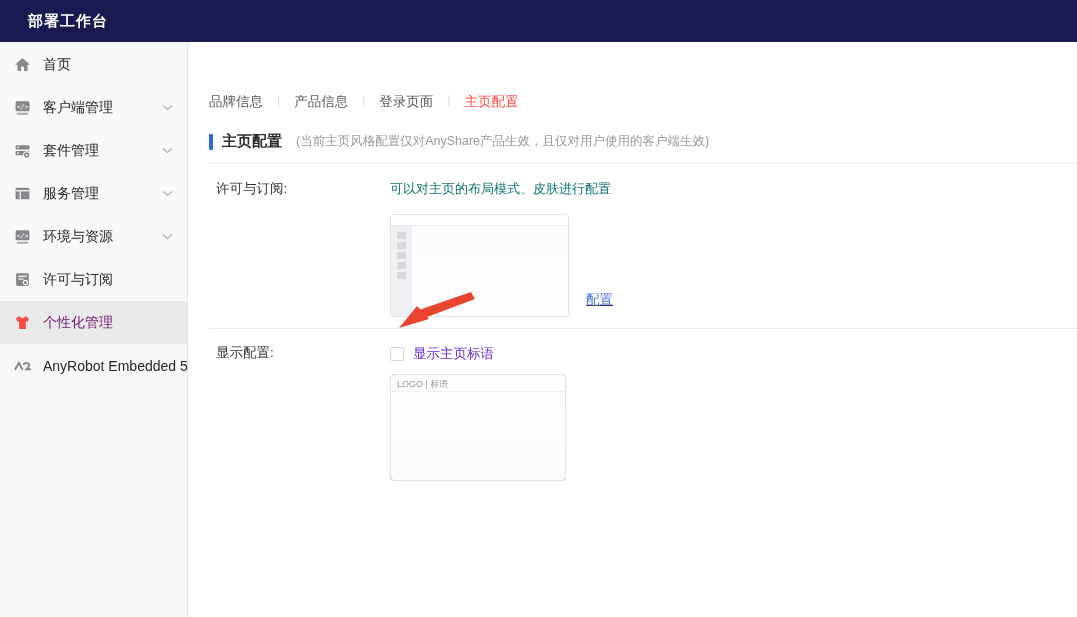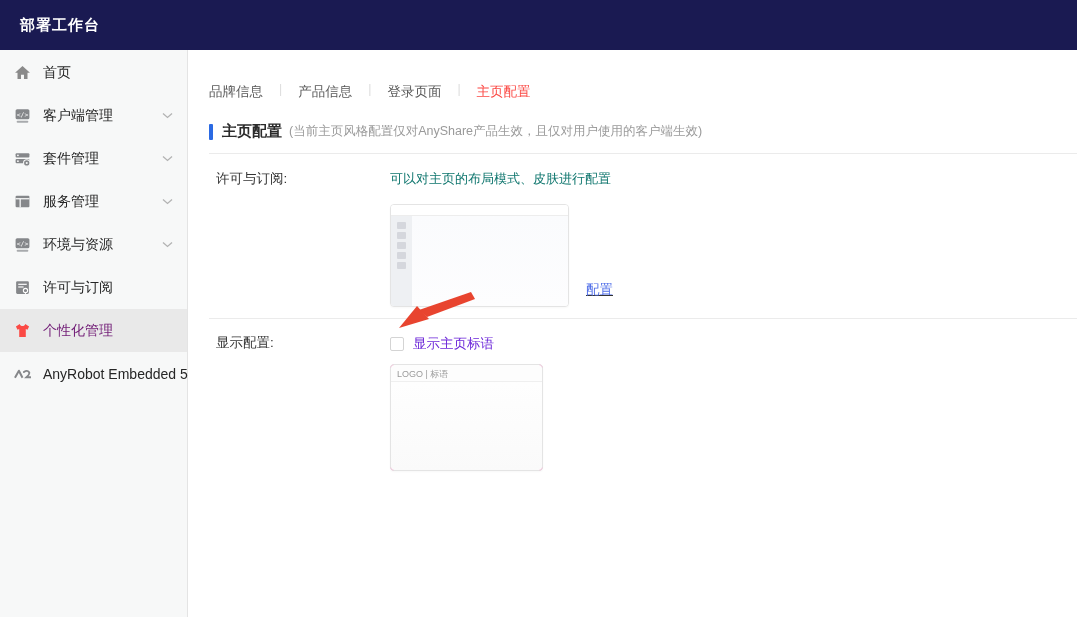--- a/index.html
+++ b/index.html
@@ -1,45 +1,45 @@
 <!DOCTYPE html>
 <html><head>
 <meta charset="utf-8">
 <style>
   * { margin:0; padding:0; box-sizing:border-box; }
   html,body { width:1077px; height:617px; overflow:hidden; background:#fff;
     font-family:"Liberation Sans","DejaVu Sans",sans-serif; color:#333; }
 
   
-  .topbar { height:50px; background:#1a1a52; display:flex; align-items:center; padding-left:20px; }
+  .topbar { height:42px; background:#1a1a52; display:flex; align-items:center; padding-left:28px; }
   .topbar .app-title { color:#fff; font-size:15px; font-weight:bold; letter-spacing:1px; }
 
   
   .layout { display:flex; height:575px; }
   .sidebar { width:188px; background:#f7f8f8; border-right:1px solid #e4e4e4; padding-top:1px; flex-shrink:0; }
   .main { flex:1; background:#fff; padding-left:21px; position:relative; }
 
   
   .side-item { height:43px; display:flex; align-items:center; padding:0 14px; cursor:pointer; font-size:14px; color:#262626; }
   .side-item .ic { width:17px; height:17px; margin-right:12px; flex-shrink:0; display:flex; align-items:center; justify-content:center; }
   .side-item .chev { margin-left:auto; display:flex; }
   .side-item.selected { background:#e9e9e9; color:#701a75; }
   .side-item .lbl { white-space:nowrap; }
 
   
-  .tabs { padding-top:33px; display:flex; align-items:flex-start; font-size:13.5px; color:#595959;font-family:Liberation Mono, monospace; }
+  .tabs { padding-top:51px; display:flex; align-items:flex-start; font-size:13.5px; color:#595959; }
   .tab { cursor:pointer; }
   .tab.active { color:#fb4a45; }
   .tab-sep { color:#dcdcdc; margin:0 14px; font-size:12px; }
 
   
   .section-header { margin-top:21px; display:flex; align-items:center; }
   .section-bar { width:4px; height:16px; background:#2b6ae3; margin-right:9px; border-radius:1px; }
   .section-title { font-size:15px; font-weight:bold; color:#2b2b2b; }
-  .section-note { font-size:12.5px; color:#9a9a9a; margin-left:7px; }
+  .section-note { font-size:12.5px; color:#9a9a9a; margin-left:14px; }
 
   .divider { border-bottom:1px solid #ebebeb; margin-top:12px; }
   .divider.d2 { margin-top:11px; }
 
   
   .form-row { display:flex; margin-top:16px; }
   .form-label { width:181px; padding-left:7px; font-size:13.5px; color:#333; flex-shrink:0; }
   .control { flex:1; }
   .desc { font-size:13px; color:#0f766e; line-height:18px; }
 
@@ -49,21 +49,21 @@
   .t-body { display:flex; height:90px; }
   .t-side { width:21px; background:#eef0f3; padding-top:3px; }
   .t-sq { width:9px; height:7px; background:#d5d7dd; border-radius:1px; margin:3px auto 0 auto; }
   .t-content { flex:1; background:linear-gradient(#fafbfd,#fdfdfe); }
   .config-link { font-size:13.5px; color:#4d6ce8; text-decoration:none; margin-left:17px; margin-bottom:8px; cursor:pointer; }
 
   .check-row { display:flex; align-items:center; margin-top:14px; cursor:pointer; }
   .checkbox { appearance:none; -webkit-appearance:none; width:14px; height:14px; border:1px solid #d4d4d4; border-radius:2px; background:#fff; margin:0; cursor:pointer; }
   .check-label { font-size:13.5px; color:#6d28d9; margin-left:9px; }
 
-  .thumb2 { width:153px; height:107px; border:1px solid #e4e4e4; border-radius:4px; margin-top:11px; background:#ec4899; overflow:hidden; box-shadow:0 1px 2px rgba(0,0,0,0.03); }
+  .thumb2 { width:176px; height:107px; border:1px solid #e4e4e4; border-radius:4px; margin-top:11px; background:#ec4899; overflow:hidden; box-shadow:0 1px 2px rgba(0,0,0,0.03); }
   .t2-head { height:17px; border-bottom:1px solid #efefef; font-size:9px; color:#9a9a9a; padding:3px 0 0 6px; background:#fdfdfd; }
   .t2-body { height:89px; background:linear-gradient(#fefefe,#fafafa); }
 
   
   .anno-arrow { position:absolute; left:397px; top:291px; width:78px; height:38px; pointer-events:none; }
 </style>
 </head>
 <body>
 
 <div class="topbar">

